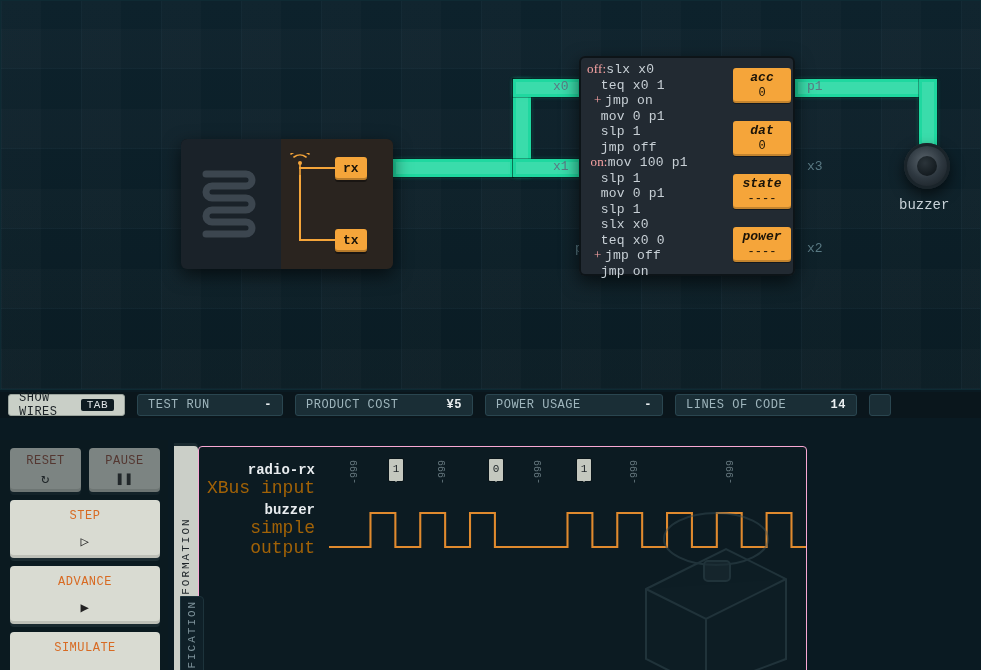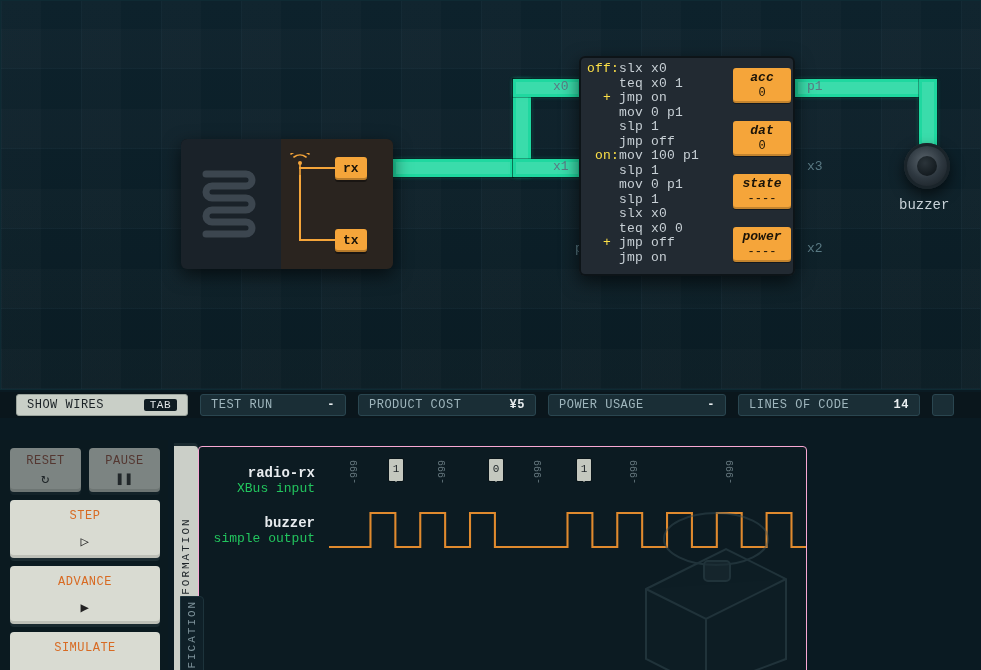--- a/index.html
+++ b/index.html
@@ -73,21 +73,21 @@
   .port-label { position:absolute; color:#5a7a84; font-size:13px; font-family:'Courier New',monospace; }
 
   
   .mc {
     left:578px; top:55px; width:216px; height:220px;
     background:#222a32; padding:6px 4px 6px 8px;
     display:flex;
     font-size:13px; line-height:14.5px;
   }
   .mc-code { flex:1; color:#c8d0d6; white-space:pre; font-family:'Courier New', monospace; letter-spacing:0.2px;}
-  .mc-prefix { color:#fde047; }
+  .mc-prefix { color:#fca5a5;font-family:Liberation Serif, serif; }
   .mc-regs { width:58px; display:flex; flex-direction:column; gap:18px; padding-top:6px;}
   .reg {
     background:#f5a53a; border-radius:3px; text-align:center;
     font-size:12px; color:#1a1308; font-weight:bold;
     box-shadow: inset 0 -2px 0 rgba(0,0,0,.2), 0 1px 0 rgba(0,0,0,.4);
   }
   .reg .lbl { padding:3px 0 0; font-style:italic; font-size:13px;}
   .reg .val { padding:0 0 3px; font-size:12px; font-weight:normal; }
 
   
@@ -158,21 +158,21 @@
     flex:1; background:#0c1b22; border:1px solid #f9a8d4; margin:6px 6px 0 0;
     position:relative; padding:8px 0 0 0;
     border-radius:4px;
   }
   .signal-row { display:flex; align-items:center; height:50px; }
   .signal-label {
     width:130px; text-align:right; padding-right:14px;
     font-size:12px; color:#e8ecef;
   }
   .signal-label .name { font-weight:bold; font-size:14px;}
-  .signal-label .type { color:#22c55e; font-size:13px;}
+  .signal-label .type { color:#a16207; font-size:18px;}
   .signal-track { flex:1; height:46px; position:relative; }
   .flag-row { position:relative; height:46px; }
   .flag {
     position:absolute; top:2px; width:14px; height:22px;
     background:#c4c8bf; border-radius:1px;
     box-shadow:0 0 0 1px rgba(0,0,0,.25);
   }
   .flag::after { content:""; position:absolute; left:0; bottom:-8px; border:7px solid transparent; border-top-color:#c4c8bf;}
   .flag-text {
     position:absolute; top:0; font-size:10px; color:#64767d;
@@ -265,21 +265,21 @@
           <div class="val">----</div>
    </div>
       </div>
   </div>
 
   <div class="buzzer"></div>
   <div class="buzzer-label">buzzer</div>
 </div>
 
 <div class="status-bar">
-  <div class="status-pill show-wires" style="width:172px;margin-left:8px;">
+  <div class="status-pill show-wires" style="width:117px;">
     <span>SHOW WIRES</span>
     <span class="tab">TAB</span>
   </div>
   <div class="status-pill" style="width:146px;">
     <span>TEST RUN</span>
     <span class="val">-</span>
   </div>
   <div class="status-pill" style="width:178px;">
     <span>PRODUCT COST</span>
     <span class="val">¥5</span>

